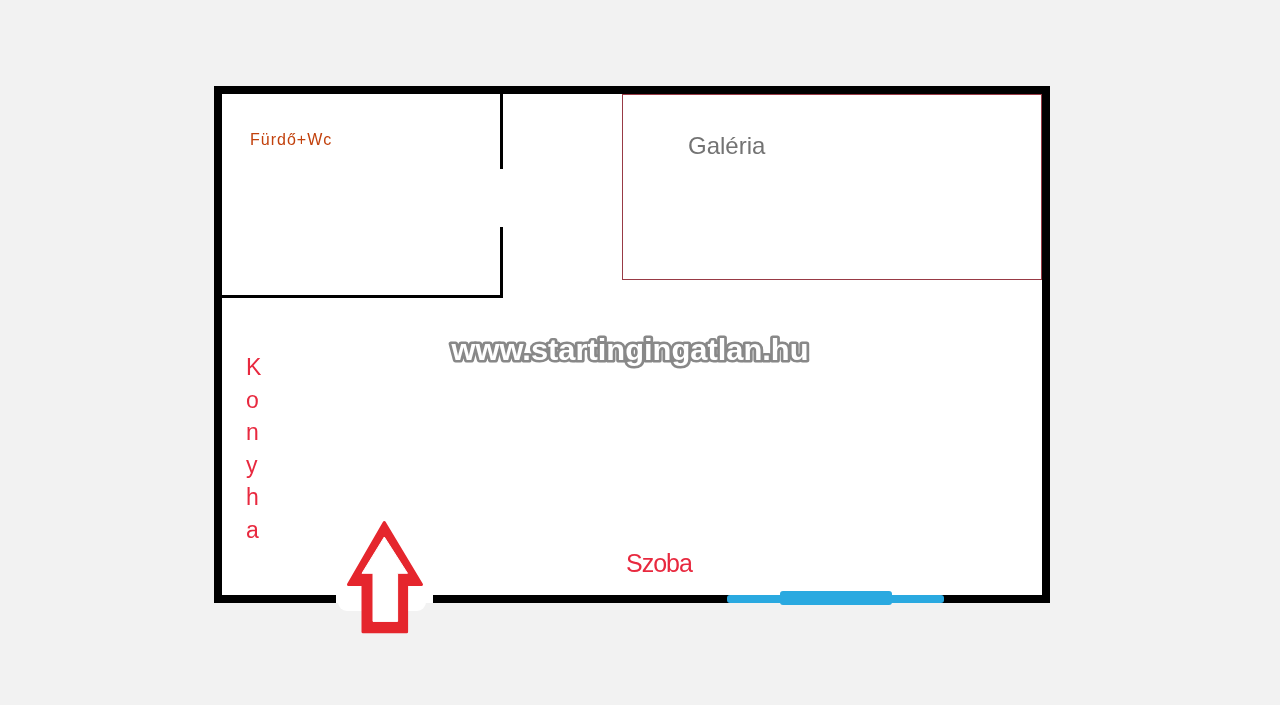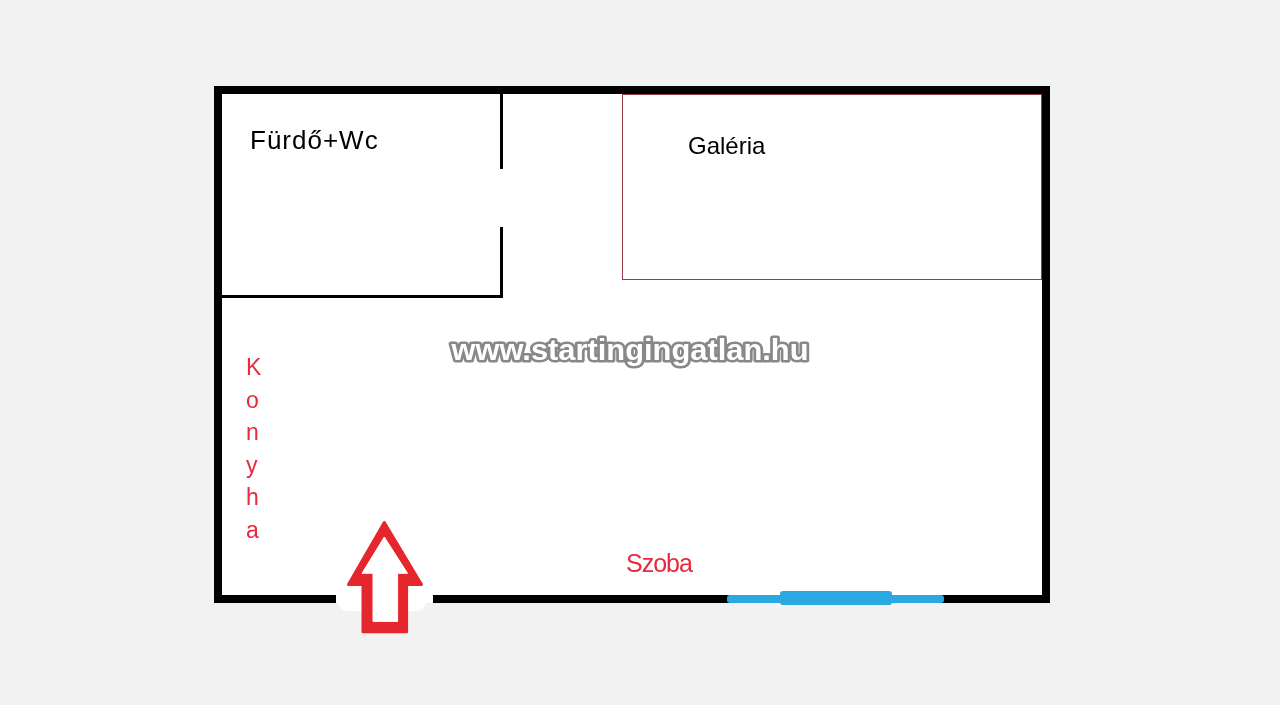--- a/index.html
+++ b/index.html
@@ -5,31 +5,31 @@
   html,body{margin:0;padding:0}
   body{width:1280px;height:705px;background:#f2f2f2;position:relative;overflow:hidden;
        font-family:"Liberation Sans",sans-serif;}
   .abs{position:absolute}
 </style>
 </head>
 <body>
 
 <div class="abs" style="left:214px;top:86px;width:836px;height:517px;background:#ffffff;border:8px solid #000;box-sizing:border-box;"></div>
 
-<div class="abs" style="left:250px;top:129px;font-size:26px;line-height:22px;letter-spacing:1px;color:#000000;">Fürdő+Wc</div>
+<div class="abs" style="left:250px;top:129px;font-size:16px;line-height:22px;letter-spacing:1px;color:#c2410c;">Fürdő+Wc</div>
 
 <div class="abs" style="left:500px;top:94px;width:3px;height:75px;background:#000;"></div>
 
 <div class="abs" style="left:500px;top:227px;width:3px;height:71px;background:#000;"></div>
 
 <div class="abs" style="left:222px;top:295px;width:281px;height:3px;background:#000;"></div>
 
 <div class="abs" style="left:622px;top:94px;width:420px;height:186px;border:1.5px solid #983a45;box-sizing:border-box;"></div>
 
-<div class="abs" style="left:688px;top:134px;font-size:24px;line-height:24px;color:#000000;">Galéria</div>
+<div class="abs" style="left:688px;top:134px;font-size:24px;line-height:24px;color:#737373;">Galéria</div>
 
 <svg class="abs" style="left:430px;top:322px;" width="400" height="56" viewBox="0 0 400 56">
   <text x="200" y="38" text-anchor="middle" textLength="357" lengthAdjust="spacingAndGlyphs" font-family="Liberation Sans, sans-serif" font-size="29" font-weight="bold" fill="#ffffff" stroke="#888888" stroke-width="5.2" stroke-linejoin="round" style="paint-order:stroke;">www.startingingatlan.hu</text>
 </svg>
 
 <div class="abs" style="left:246px;top:351px;width:24px;font-size:23px;line-height:32.5px;color:#e8293f;text-align:left;">K<br>o<br>n<br>y<br>h<br>a</div>
 
 <div class="abs" style="left:626px;top:518px;font-size:25px;line-height:25px;letter-spacing:-1px;color:#e8293f;margin-top:33px;">Szoba</div>
 
 <div class="abs" style="left:336px;top:595px;width:97px;height:8px;background:#ffffff;"></div>

